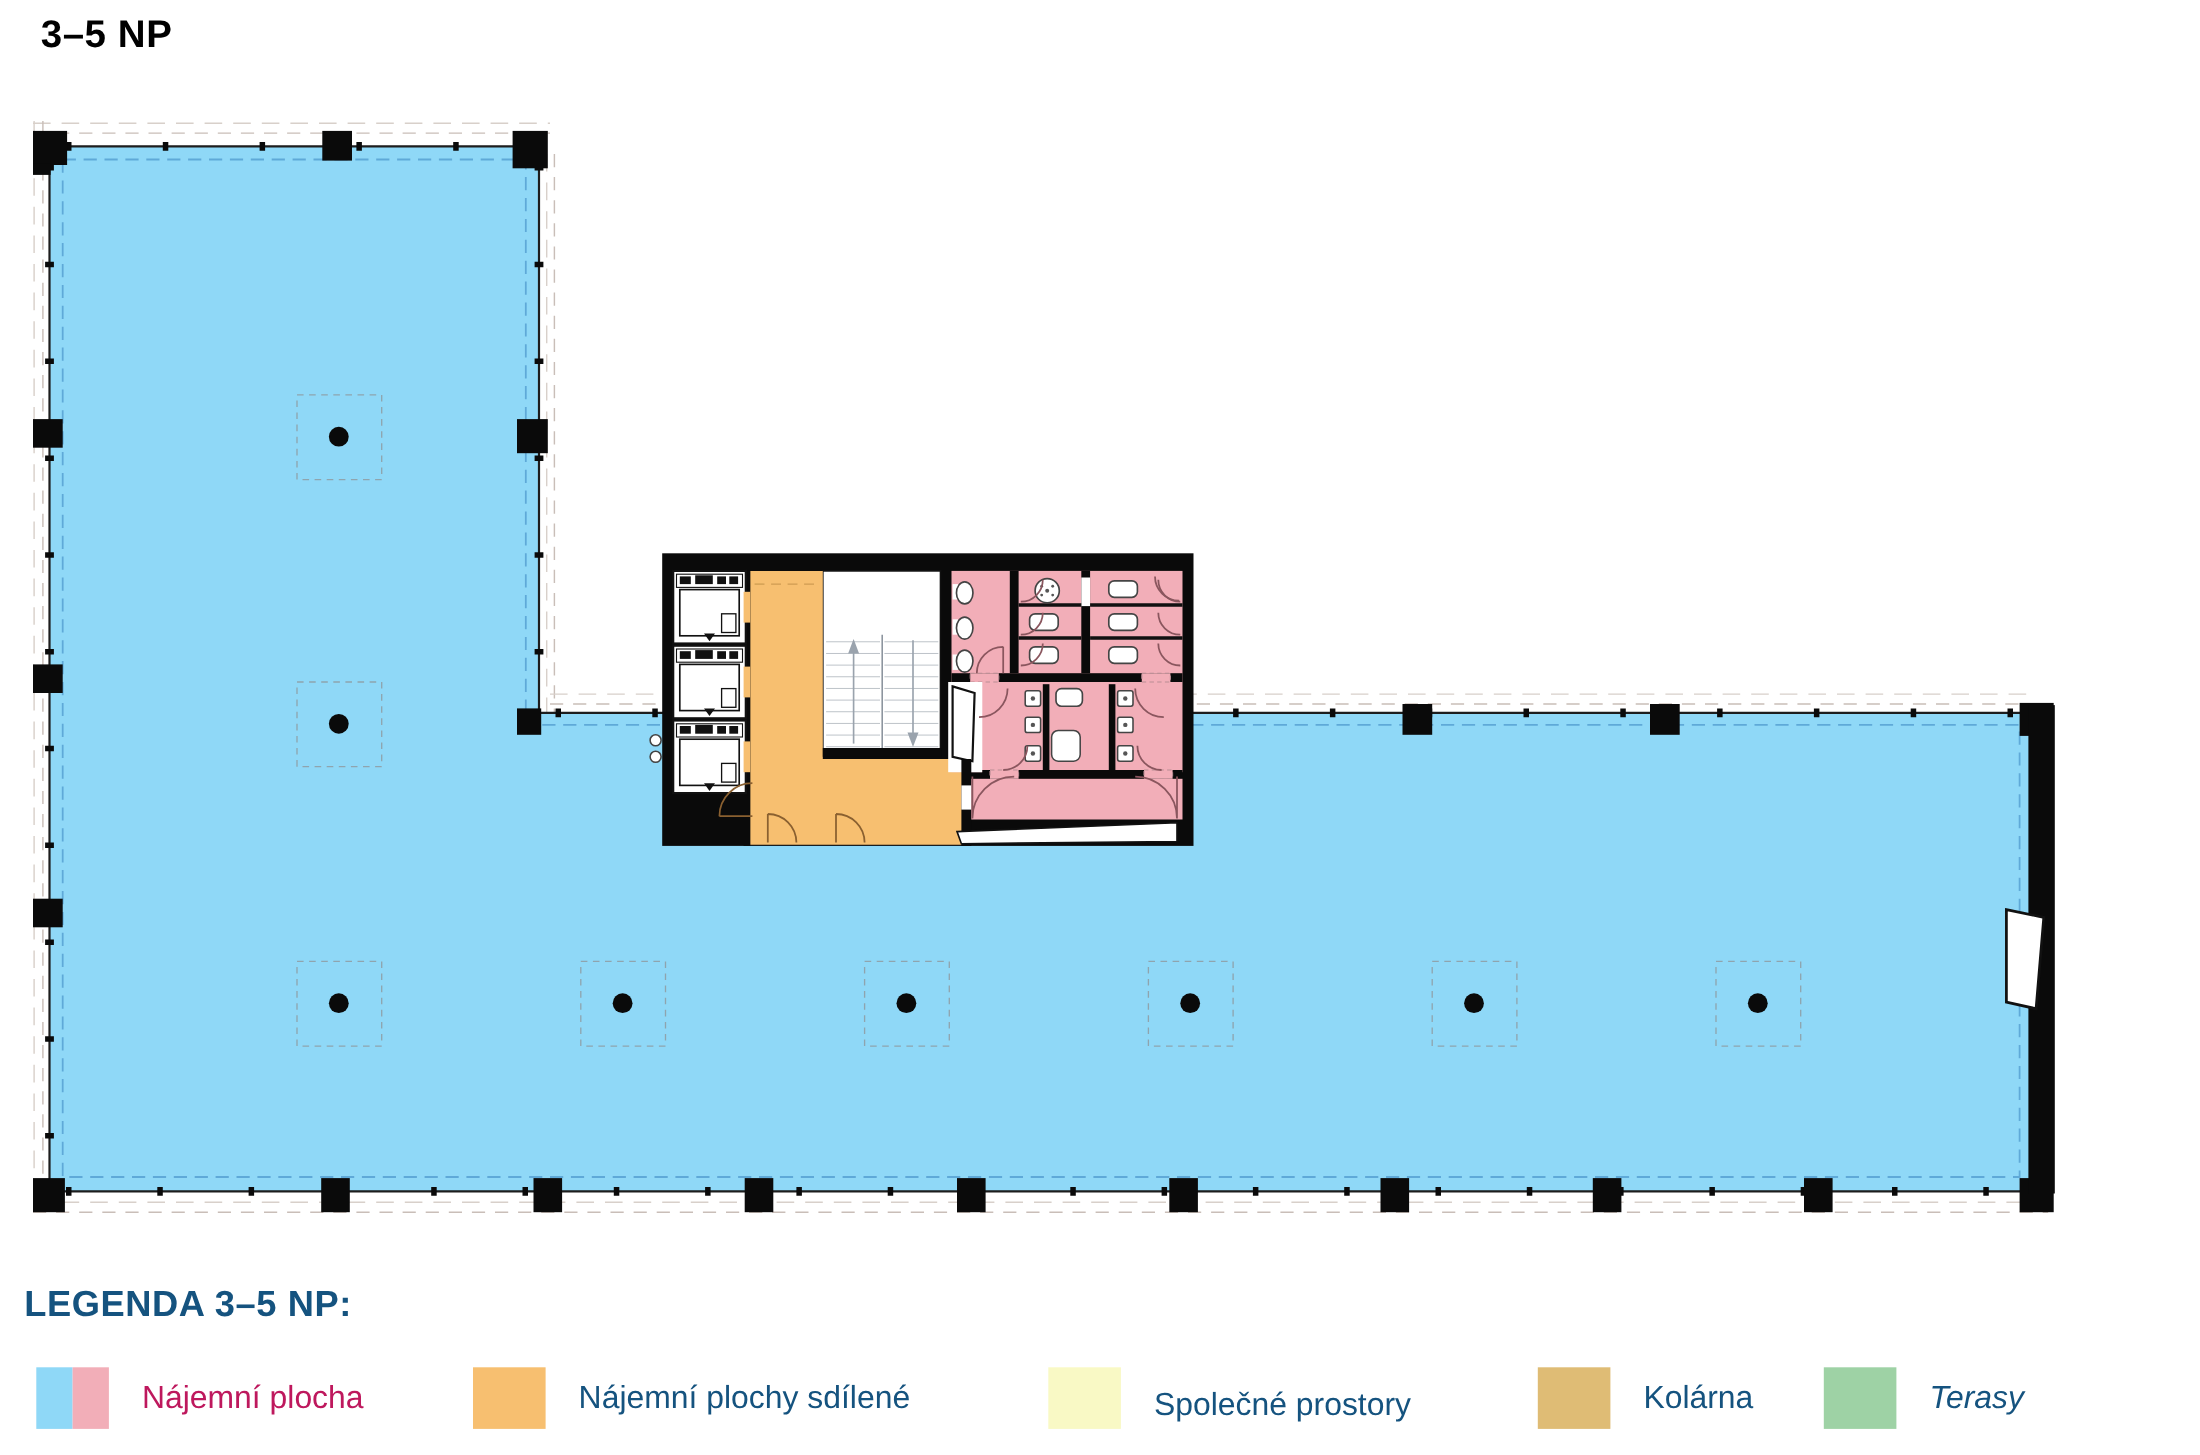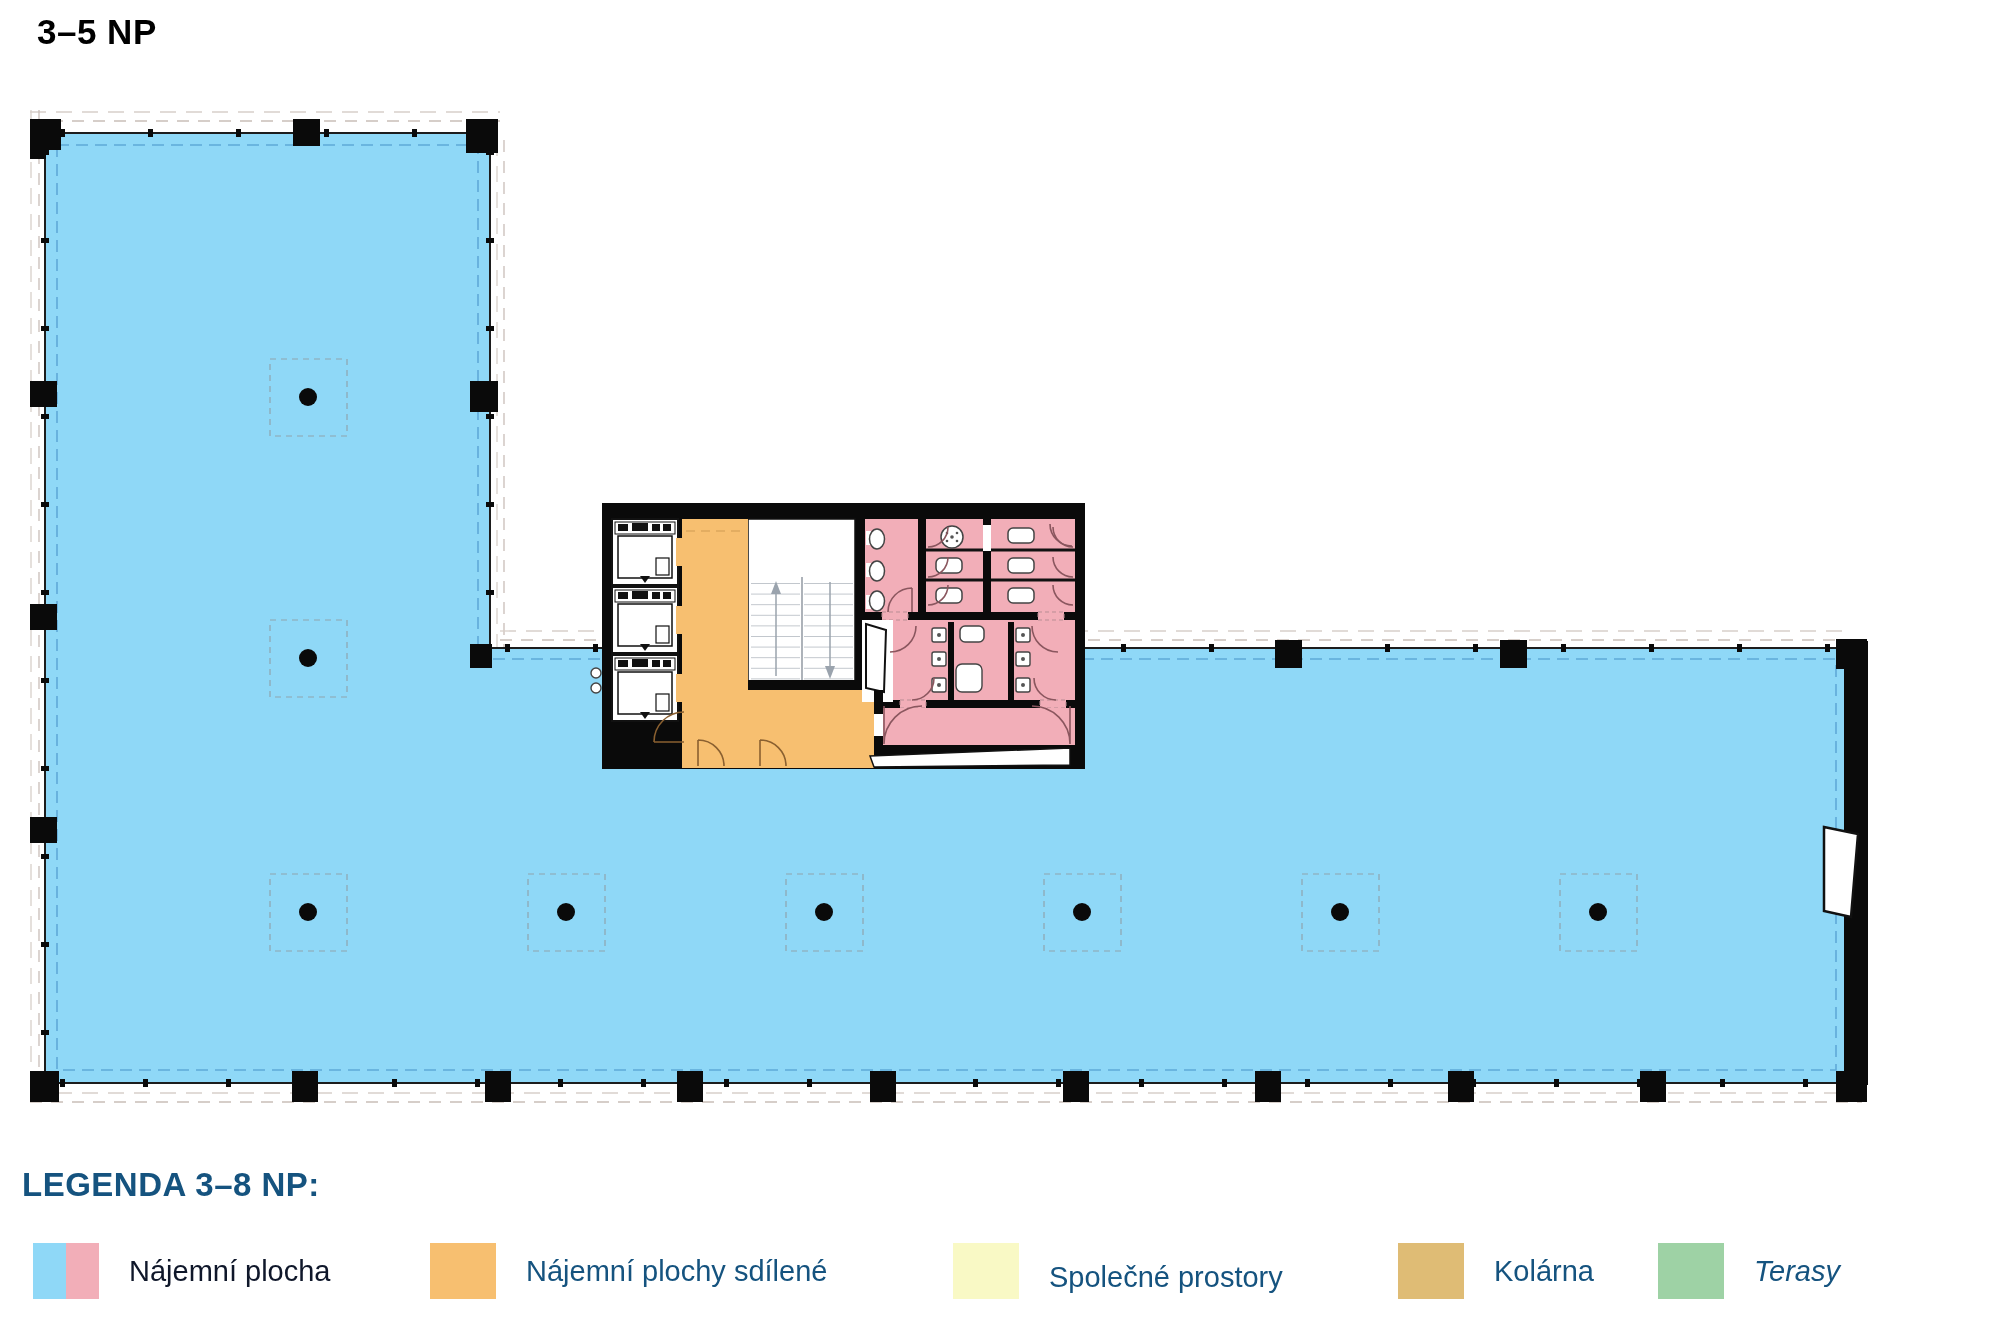--- a/index.html
+++ b/index.html
@@ -270,28 +270,28 @@
     </g>
   </g>
 
   <g>
     <rect x="1844" y="641" width="24" height="444" fill="#0a0a0a"></rect>
     <polygon points="1824,827 1858,834 1851,917 1824,911" fill="#ffffff" stroke="#111" stroke-width="2.5"></polygon>
   </g>
 </svg>
 </div>
 
-<div class="legend-heading" style="color: rgb(21, 83, 127);">LEGENDA 3–8 NP:</div>
+<div class="legend-heading" style="color: rgb(21, 83, 127);">LEGENDA 3–5 NP:</div>
 
 <div class="legend-item" style="left:33px">
   <span class="legend-swatch">
     <span class="half" style="background-color: rgb(143, 216, 247);"></span>
     <span class="half" style="background-color: rgb(242, 174, 184);"></span>
   </span>
-  <span class="legend-label" style="color: #0f172a;">Nájemní plocha</span>
+  <span class="legend-label" style="color: #be185d;">Nájemní plocha</span>
 </div>
 
 <div class="legend-item" style="left:430px">
   <span class="legend-swatch">
     <span class="full" style="background-color: rgb(247, 191, 112);"></span>
   </span>
   <span class="legend-label" style="color: rgb(21, 83, 127);">Nájemní plochy sdílené</span>
 </div>
 
 <div class="legend-item" style="left:953px">

